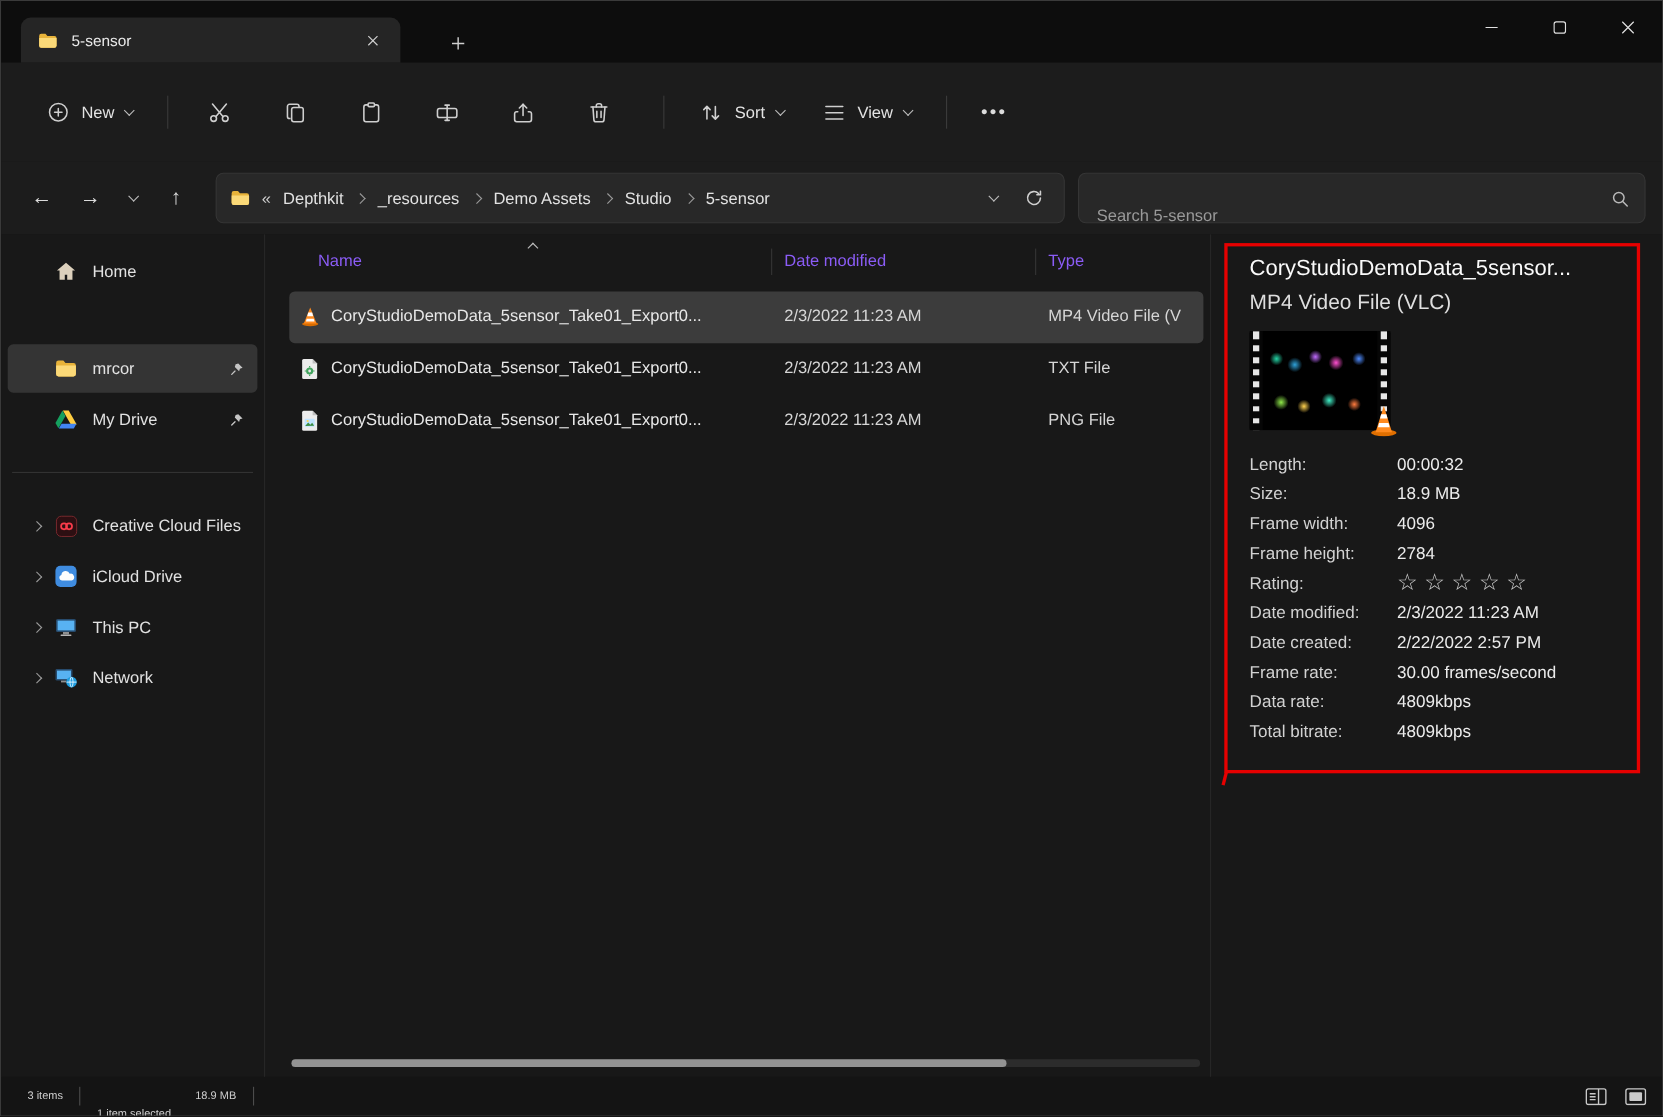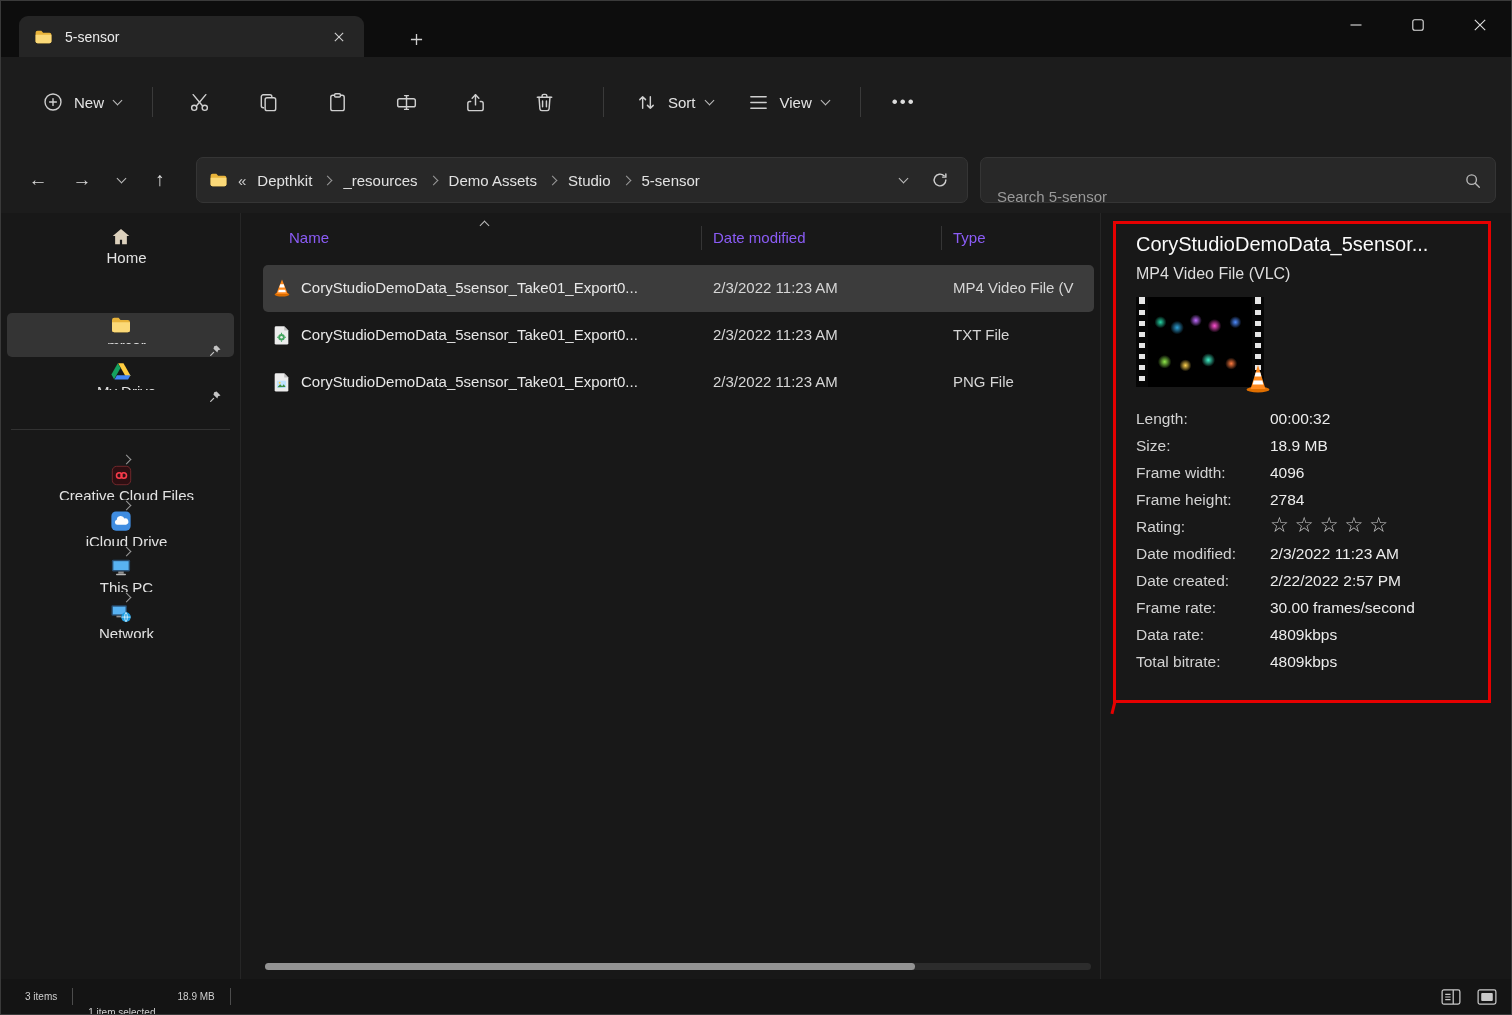--- a/index.html
+++ b/index.html
@@ -37,21 +37,21 @@
   .crumb-sep{margin:0 3px;display:flex;align-items:center;}
   .overflow-glyph{font-size:15px;color:#cfcfcf;margin:0 2px 0 10px;}
   .addr-right{margin-left:auto;display:flex;align-items:center;gap:24px;padding-right:6px;}
   .searchbox{height:46px;flex:1;margin-left:12px;background:#282828;border:1px solid #353535;border-radius:7px;display:flex;align-items:center;padding:0 14px;}
   .searchbox input{flex:1;background:none;border:none;outline:none;color:#fca5a5;font-size:15px;font-family:inherit;margin-top:32px;}
   .searchbox input::placeholder{color:#9a9a9a;}
 
   
   .body{position:absolute;top:212px;left:0;right:0;bottom:35px;background:#181818;}
   .sidebar{position:absolute;left:0;top:0;bottom:0;width:240px;padding-top:10px;border-right:1px solid #262626;}
-  .side-item{height:44px;margin:2px 6px;border-radius:5px;display:flex;align-items:center;padding-left:12px;font-size:15px;color:#e2e2e2;flex-direction:column;}
+  .side-item{height:44px;margin:2px 6px;border-radius:5px;display:flex;align-items:center;padding-left:12px;font-size:15px;color:#e2e2e2;}
   .side-item.selected{background:#343434;}
   .side-item.gap-top{margin-top:44px;}
   .side-chev{width:28px;display:flex;justify-content:center;align-items:center;flex:none;}
   .side-icon{width:26px;height:24px;margin-right:11px;display:flex;align-items:center;justify-content:center;flex:none;}
   .side-label{white-space:nowrap;overflow:hidden;}
   .pin{margin-left:auto;margin-right:12px;flex:none;}
   .side-divider{height:1px;background:#323232;margin:26px 10px;}
 
   
   .filearea{position:absolute;left:240px;top:0;bottom:0;width:860px;border-right:1px solid #262626;}
@@ -66,21 +66,21 @@
   .ficon{position:absolute;left:9px;top:13px;width:21px;height:21px;}
   .fname{position:absolute;left:38px;top:14px;width:400px;white-space:nowrap;overflow:hidden;color:#e8e8e8;}
   .fdate{position:absolute;left:450px;top:14px;color:#d6d6d6;}
   .ftype{position:absolute;left:690px;top:14px;width:150px;white-space:nowrap;overflow:hidden;color:#d6d6d6;}
   .hscroll{position:absolute;left:24px;bottom:9px;width:826px;height:7px;background:#2c2c2c;border-radius:4px;}
   .hthumb{position:absolute;left:0;top:0;width:650px;height:7px;background:#939393;border-radius:4px;}
 
   
   .details{position:absolute;left:1115px;top:4px;width:376px;padding:16px 16px 0 20px;}
   .d-title{font-size:20px;color:#fafafa;white-space:nowrap;overflow:hidden;}
-  .d-sub{font-size:16px;color:#dedede;margin-top:9px;}
+  .d-sub{font-size:19px;color:#dedede;margin-top:9px;}
   .thumbwrap{position:relative;width:128px;height:90px;margin-top:14px;}
   .film{position:absolute;inset:0;background:#060606;display:flex;border-radius:2px;}
   .sprocket{width:12px;border-left:3.5px solid #060606;border-right:3.5px solid #060606;background-image:repeating-linear-gradient(to bottom,#e6e6e6 0 5px,#060606 5px 11px);background-position:0 2px;}
   .filmcore{flex:1;background:
      radial-gradient(circle 8px at 12% 28%, #25d4a5 0%, rgba(0,0,0,0) 75%),
      radial-gradient(circle 9px at 28% 34%, #2fa1d8 0%, rgba(0,0,0,0) 75%),
      radial-gradient(circle 8px at 46% 26%, #c06bff 0%, rgba(0,0,0,0) 75%),
      radial-gradient(circle 9px at 64% 32%, #ff4fd0 0%, rgba(0,0,0,0) 75%),
      radial-gradient(circle 8px at 84% 28%, #4f8cff 0%, rgba(0,0,0,0) 75%),
      radial-gradient(circle 9px at 16% 72%, #8fe84a 0%, rgba(0,0,0,0) 75%),

